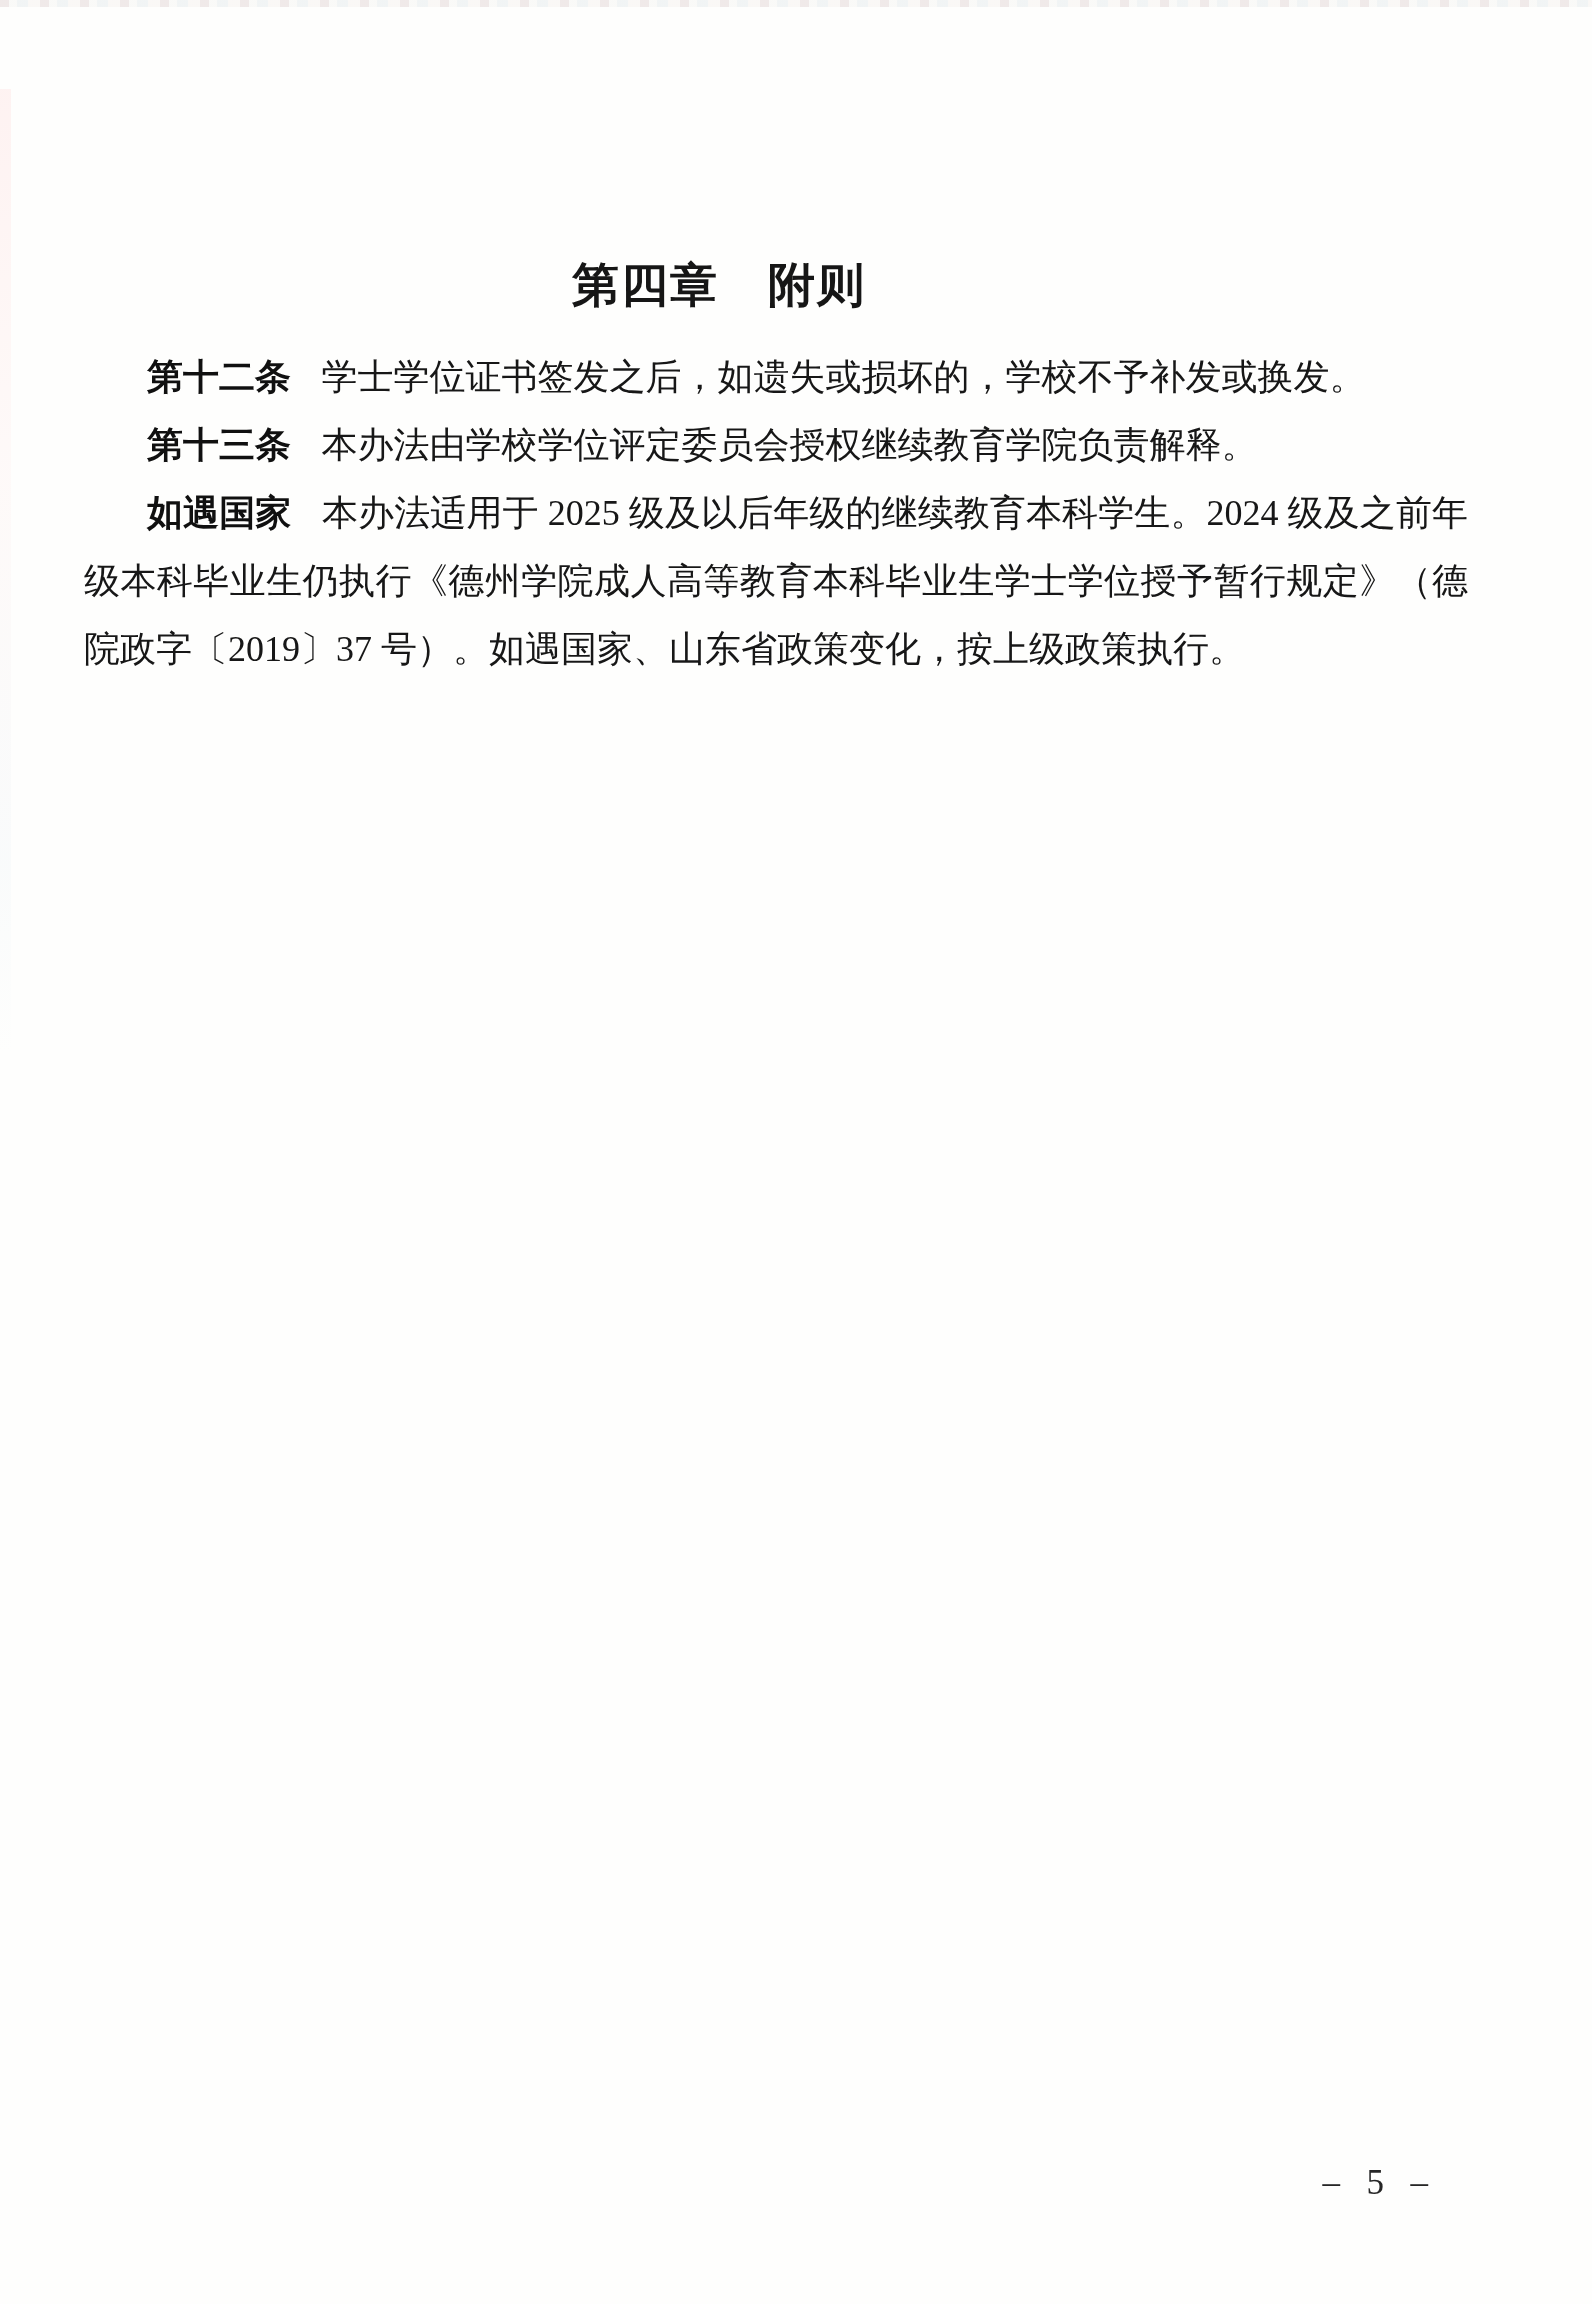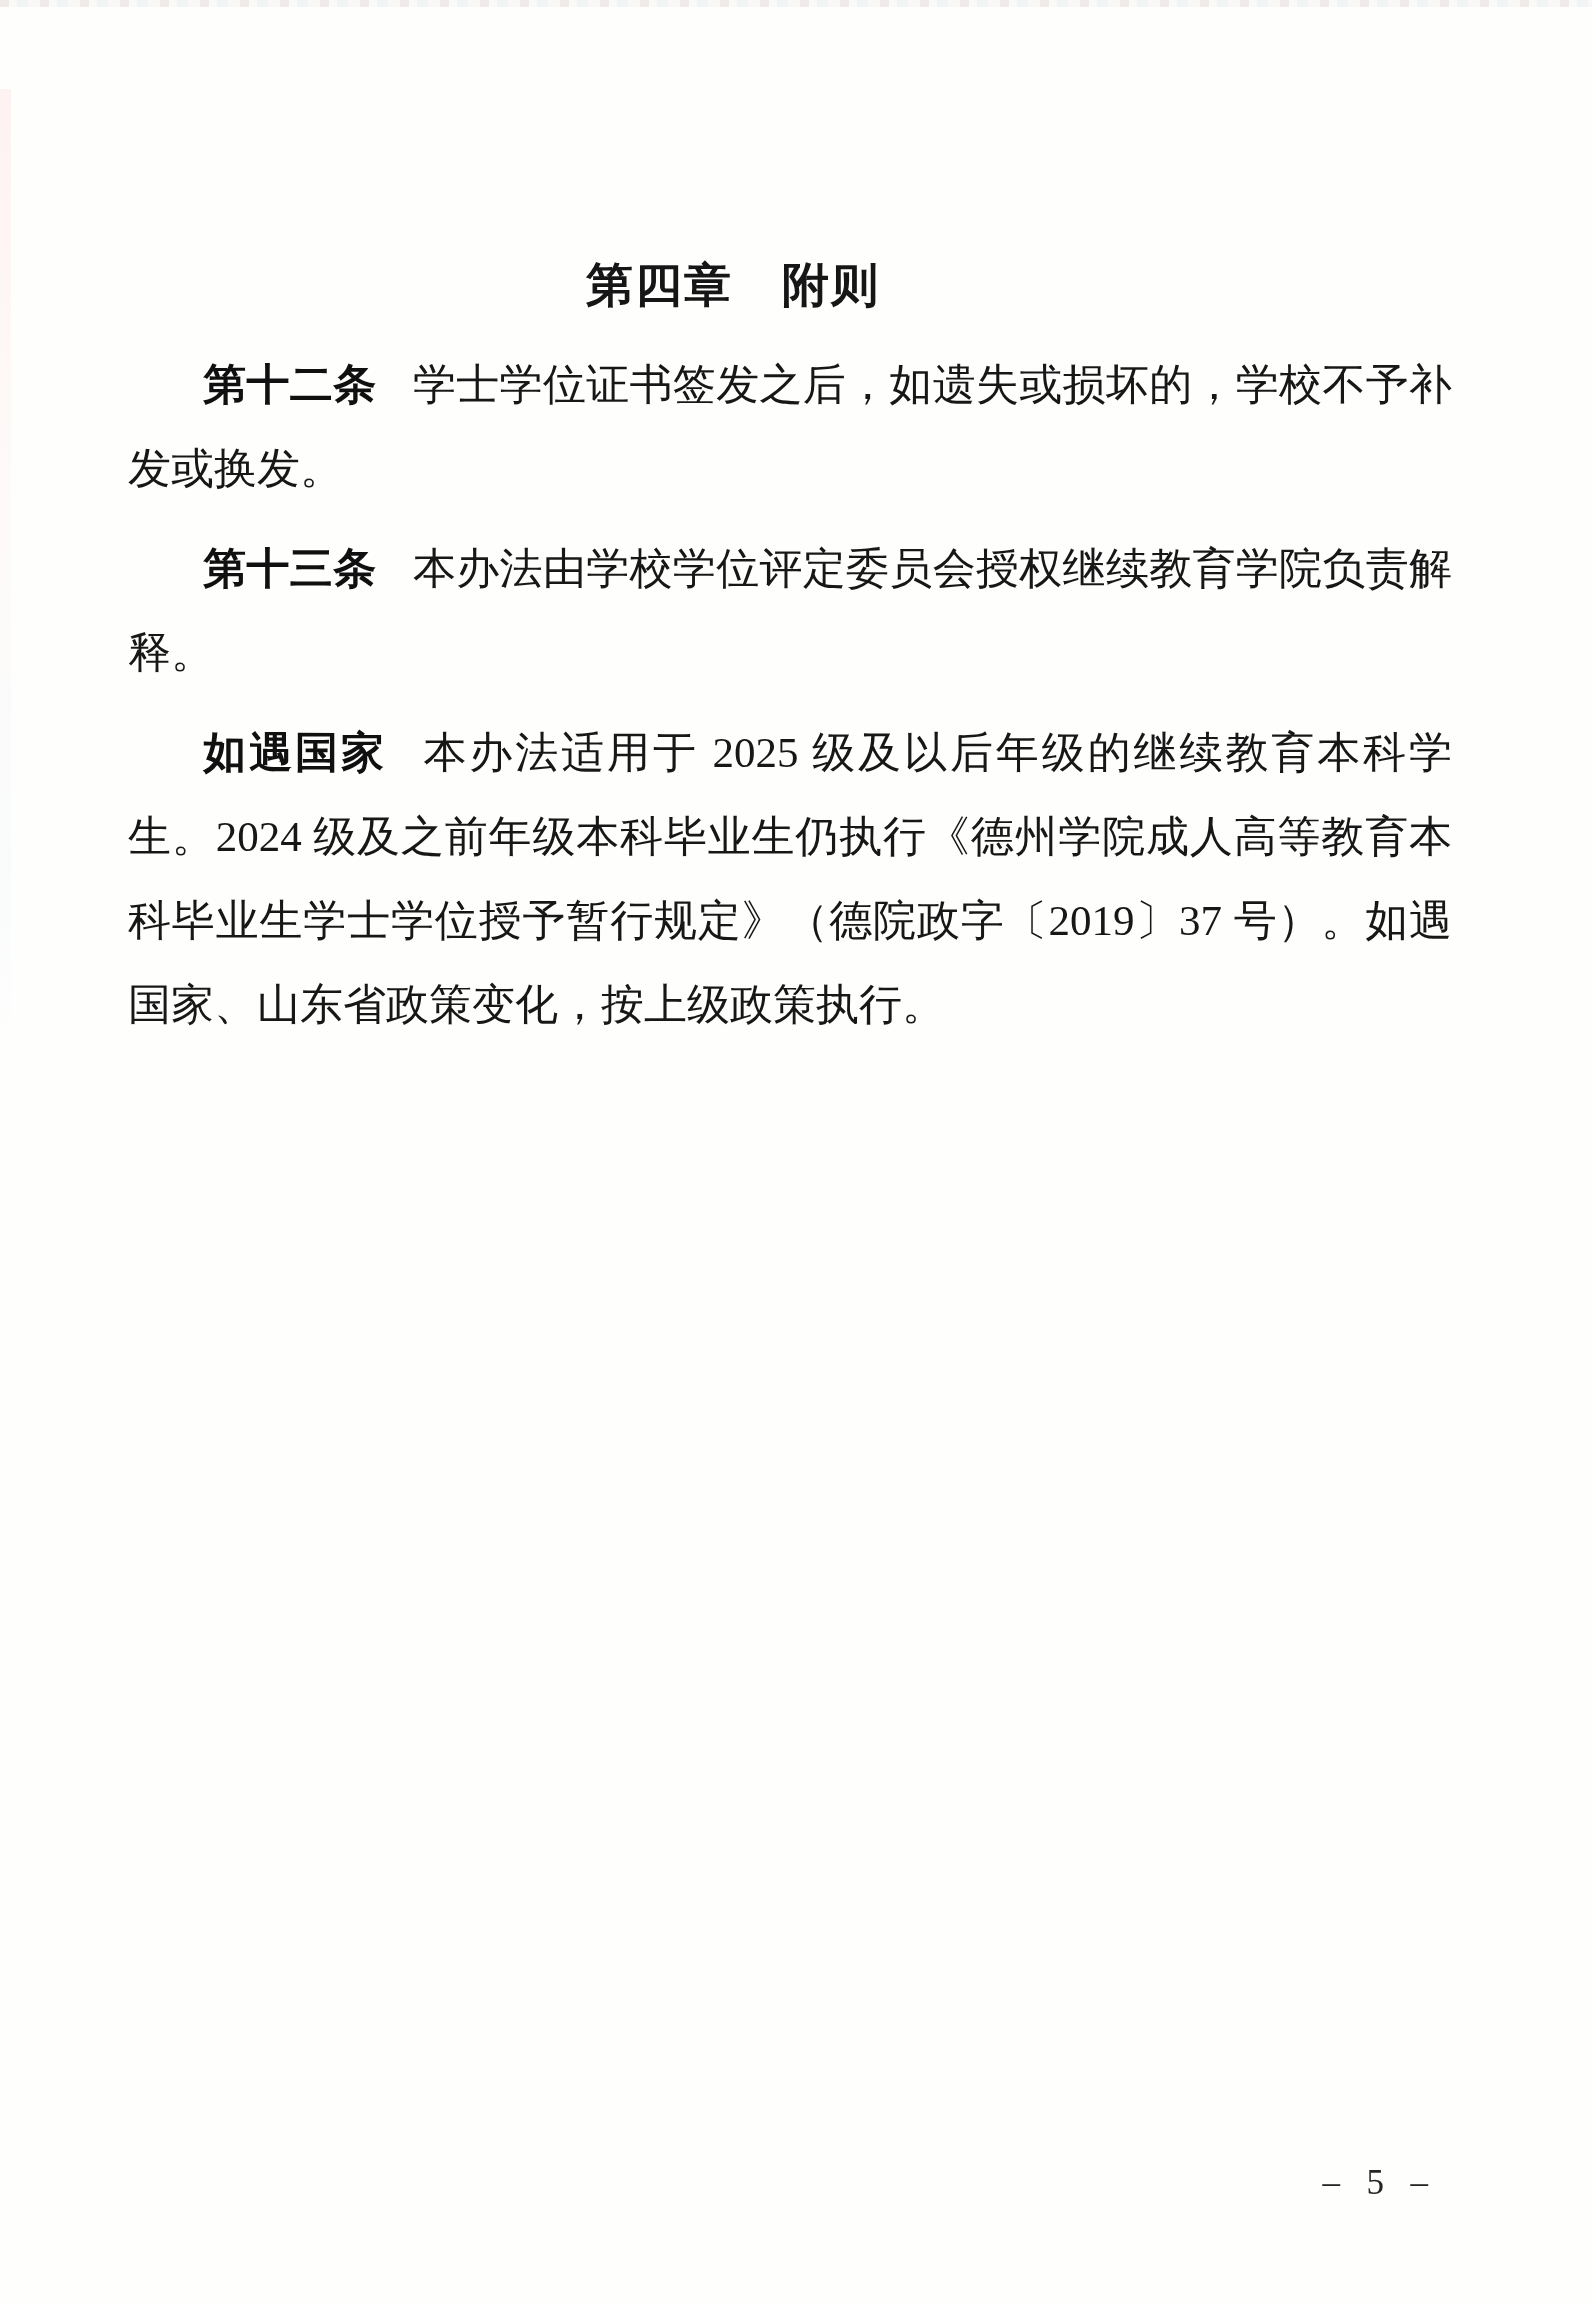--- a/index.html
+++ b/index.html
@@ -26,38 +26,38 @@
   .scan-edge-left{
     position:absolute;top:89px;left:0;width:10.8px;height:965px;
     background:linear-gradient(180deg,
       rgba(255,182,182,.16),
       rgba(255,210,210,.10) 40%,
       rgba(214,228,238,.12) 80%,
       rgba(255,255,255,0));
     pointer-events:none;
   }
   .content{
-    padding:243px 125px 0 112px;
+    padding:243px 125px 0 84px;
   }
   .chapter-title{
     margin:0;
     position:relative;
     left:-57px;
     font-family:"Liberation Sans","DejaVu Sans",sans-serif;
     font-weight:600;
     font-size:47px;
     line-height:84px;
     text-align:center;
     letter-spacing:2px;
     color:#161616;
   }
   .para{
-    margin:16px;
-    font-size:43px;
-    line-height:84px;
+    margin:0;
+    font-size:36px;
+    line-height:68px;
     text-align:justify;
     text-justify:inter-ideograph;
     text-indent:1.75em;
     color:#171717;
   }
   .para.first{margin-top:15.8px;}
   .article-label{
     font-weight:700;
     margin-right:0.85em;
     color:#101010;

